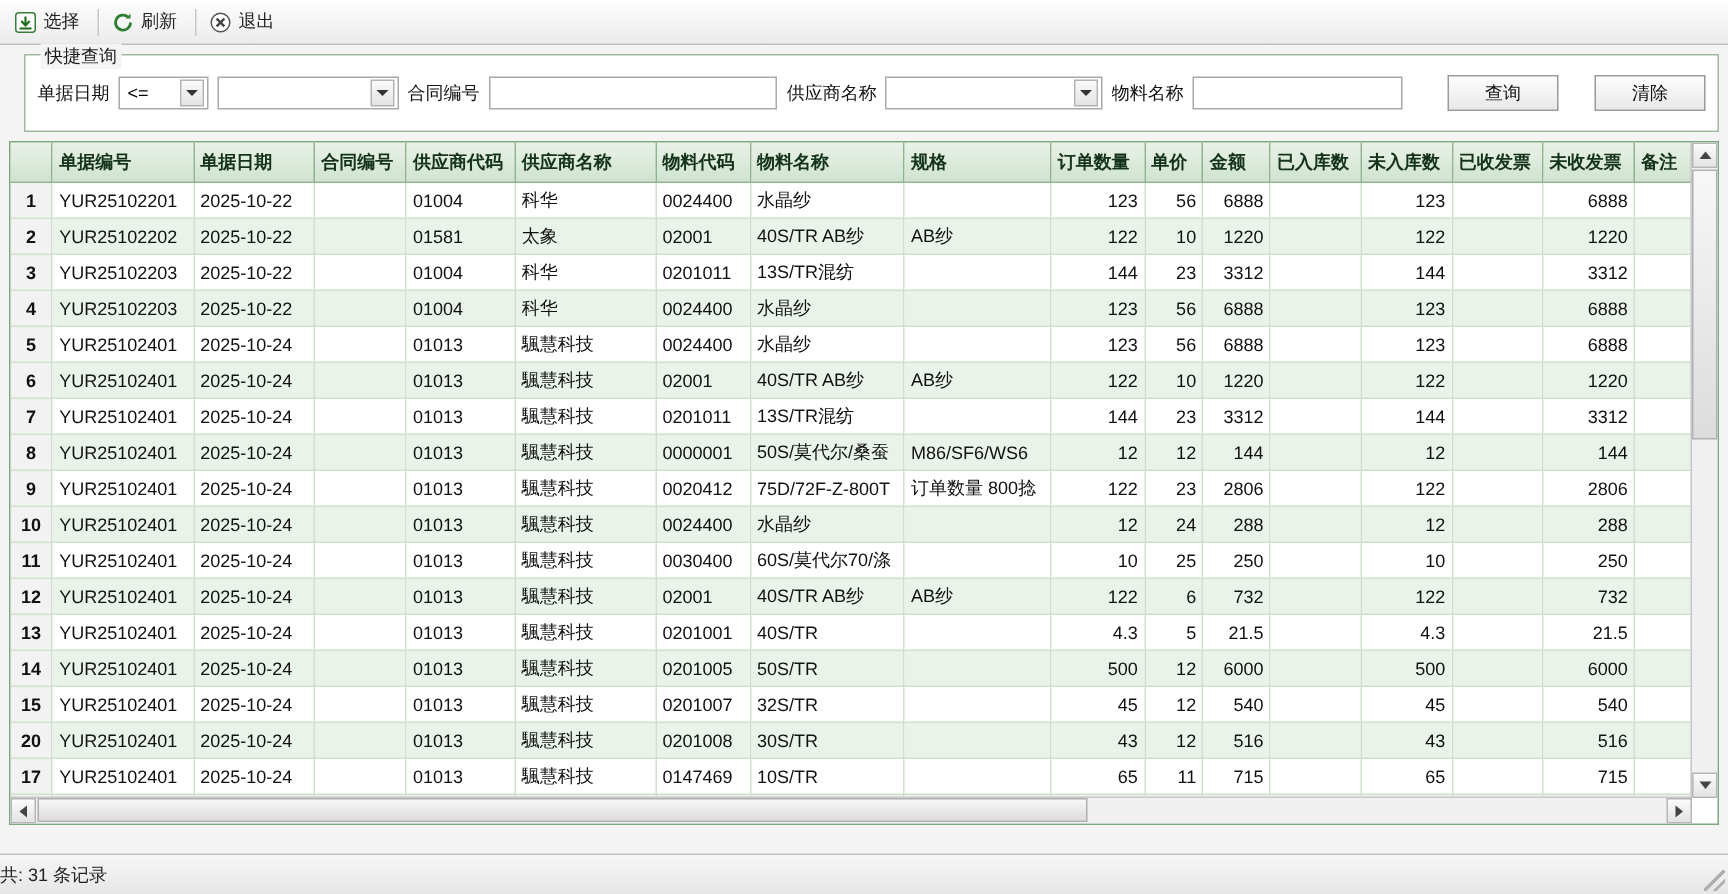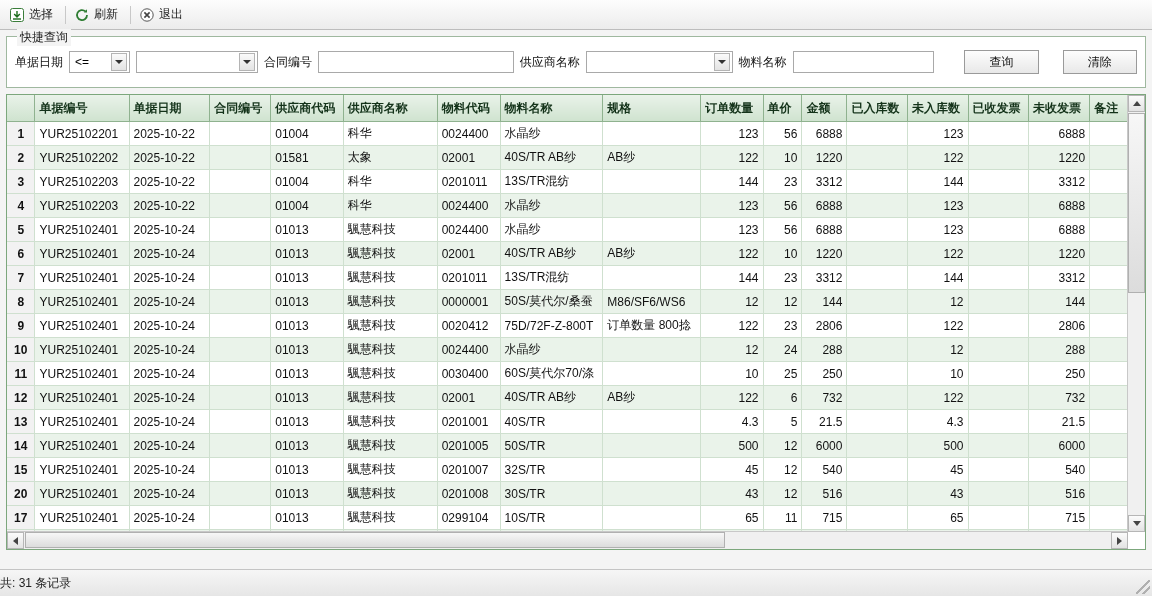--- a/index.html
+++ b/index.html
@@ -47,21 +47,21 @@
   }
   .ico {
     width: 16px;
     height: 16px;
     display: inline-block;
     flex: none;
   }
 
   
   .panel {
-    margin: 6px 6px 0 6px;
+    margin: 6px 6px 0 16px;
     border: 1px solid #9fb89f;
     background: #fff;
     position: relative;
     height: 52px;
     box-sizing: border-box;
   }
   .panel-title {
     position: absolute;
     top: -8px;
     left: 10px;
@@ -651,21 +651,21 @@
               <td class="num" style="width: 62px;">516</td>
               <td style="width: 40px;"></td>
             </tr>
             <tr class="row-odd">
               <td class="rownum" style="width: 34px;">17</td>
               <td style="width: 100px;">YUR25102401</td>
               <td style="width: 96px;">2025-10-24</td>
               <td style="width: 62px;"></td>
               <td style="width: 72px;">01013</td>
               <td style="width: 144px;">颿慧科技</td>
-              <td style="width: 68px;">0299104</td>
+              <td style="width: 68px;">0147469</td>
               <td style="width: 104px;">10S/TR</td>
               <td style="width: 102px;"></td>
               <td class="num" style="width: 66px;">65</td>
               <td class="num" style="width: 44px;">11</td>
               <td class="num" style="width: 58px;">715</td>
               <td class="num" style="width: 60px;"></td>
               <td class="num" style="width: 60px;">65</td>
               <td class="num" style="width: 60px;"></td>
               <td class="num" style="width: 62px;">715</td>
               <td style="width: 40px;"></td>

